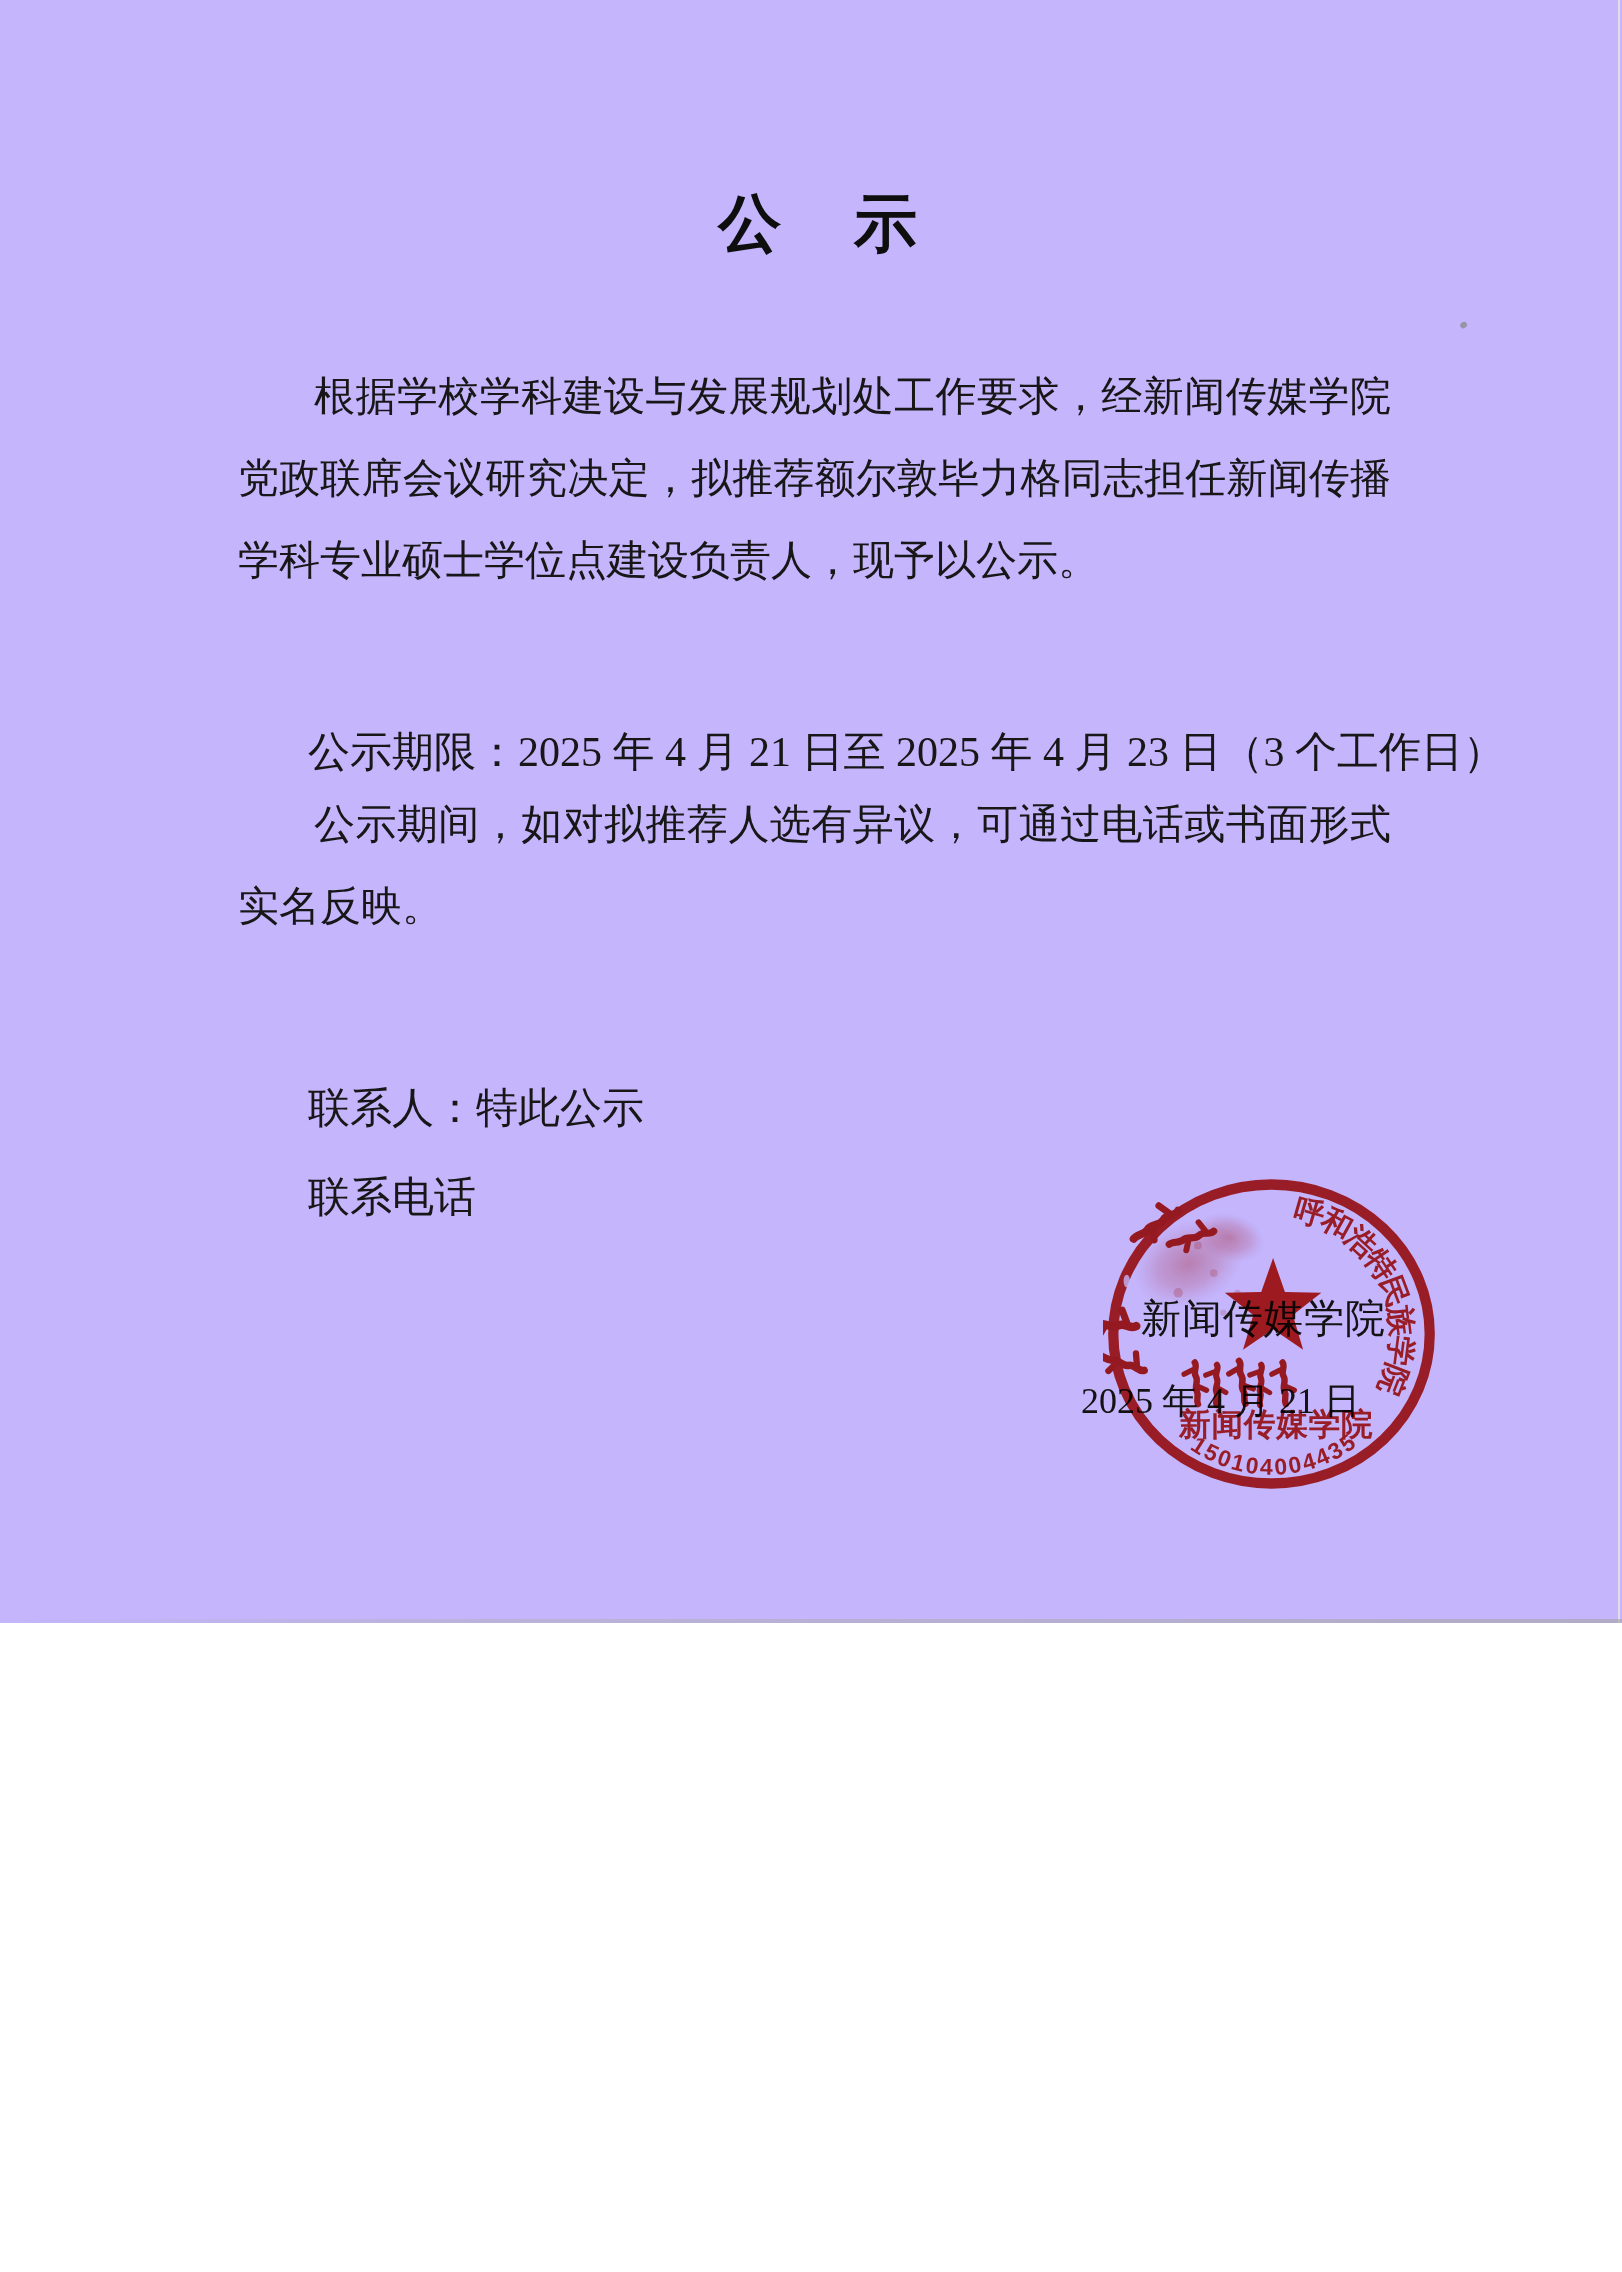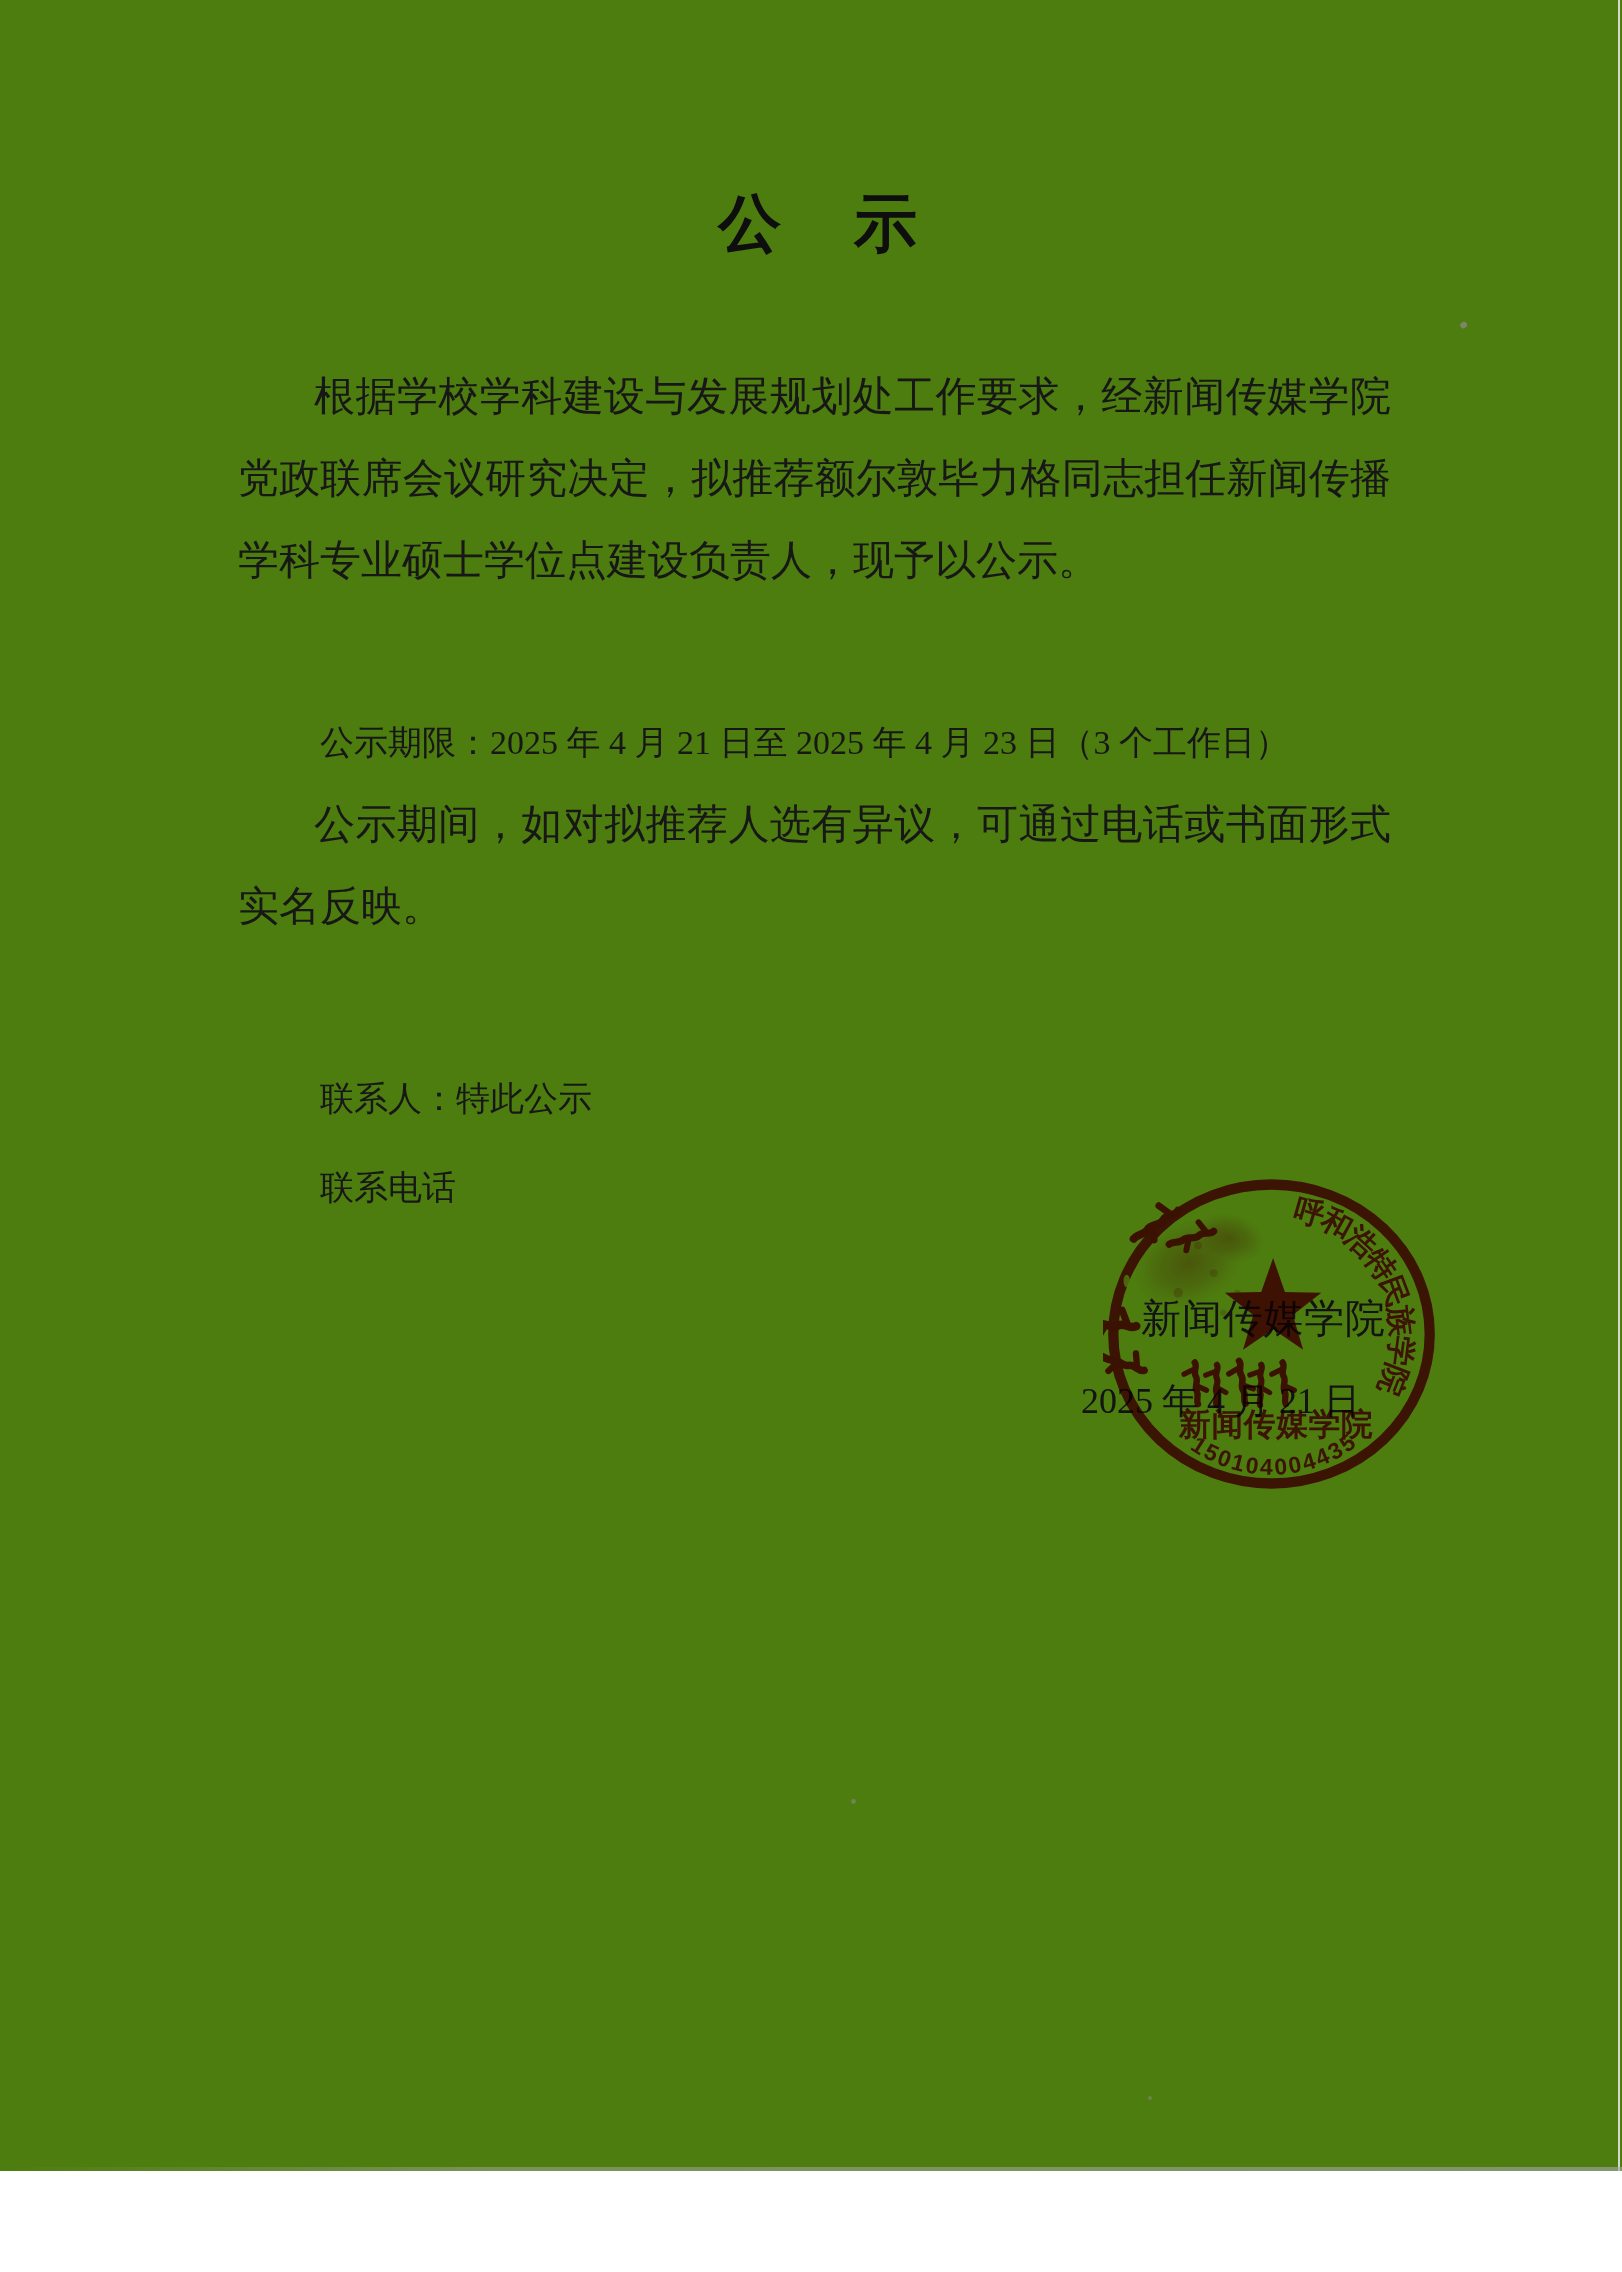--- a/index.html
+++ b/index.html
@@ -1,39 +1,39 @@
 <!DOCTYPE html>
 <html style="font-size:12.7px"><head>
 <meta charset="utf-8">
 <style>
   html,body{margin:0;padding:0;background:#ffffff;}
   .page{
     position:relative;
-    width:1622px;height:2171px;
-    background:#4d7c0f;
+    width:1622px;height:1623px;
+    background:#c4b5fd;
     overflow:hidden;
     font-family:"Liberation Serif","DejaVu Serif",serif;
     color:#161616;
   }
   .doc-title{
     position:absolute;top:181px;left:0;width:1640px;
     text-align:center;
     font-family:"Liberation Sans","DejaVu Sans",sans-serif;
     font-size:63px;font-weight:800;letter-spacing:4.8px;color:#0e0e0e;
   }
   .body-block{
     position:absolute;left:238px;width:1153px;
     font-size:41px;line-height:82px;
     text-align:justify;text-align-last:left;
     text-indent:76px;color:#171717;
   }
   .single-line{
-    position:absolute;left:244px;width:1267px;
-    font-size:34px;line-height:44px;
-    text-indent:76px;white-space:nowrap;color:#171717;
+    position:absolute;left:232px;width:1267px;
+    font-size:42px;line-height:44px;
+    text-indent:76px;white-space:nowrap;color:#171717;margin-top:9px;
   }
   .para-1{top:355px;}
   .line-period{top:721px;}
   .para-objection{top:783px;}
   .line-phone{top:989px;}
   .line-contact{top:1077px;}
   .line-closing{top:1166px;}
   .sig-name{
     position:absolute;top:1297px;left:1105px;width:317px;
     text-align:center;font-size:40px;line-height:44px;

